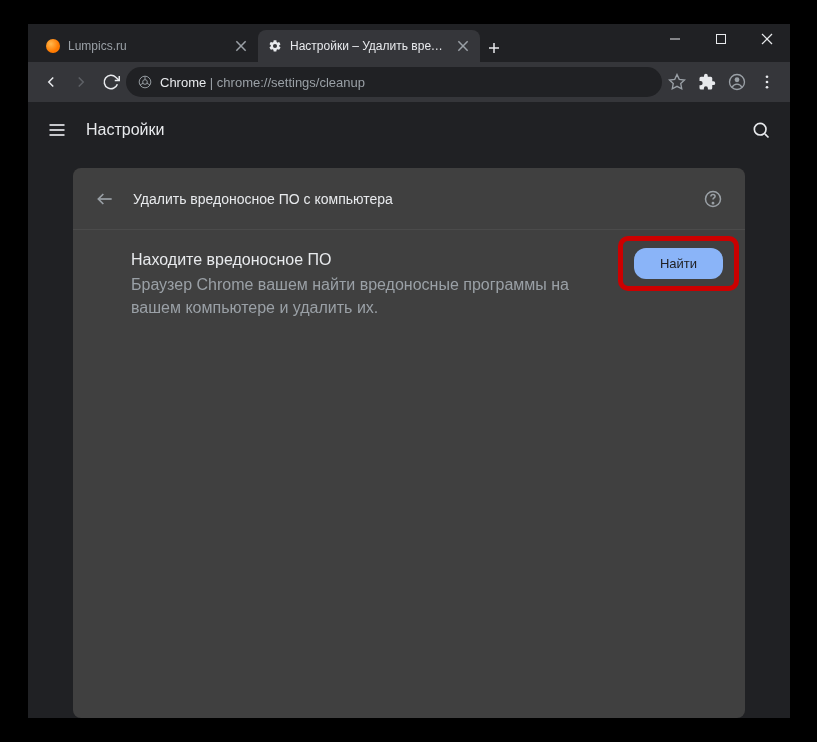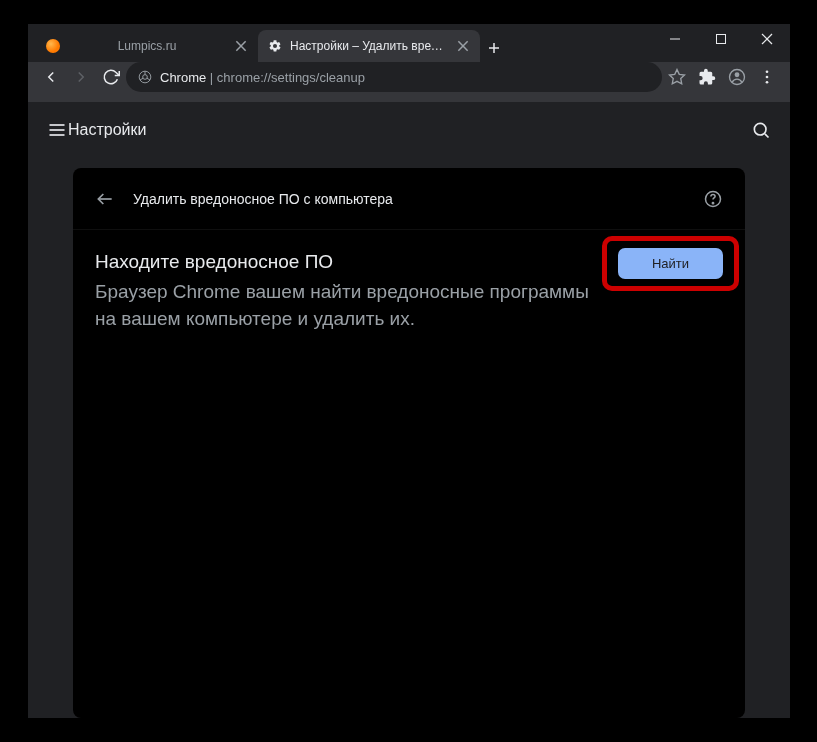--- a/index.html
+++ b/index.html
@@ -6,48 +6,48 @@
   body { background: #000; width: 817px; height: 742px; position: relative; overflow: hidden; }
   .browser-frame { position: absolute; top: 24px; left: 28px; width: 762px; height: 694px; background: #202124; border-radius: 4px; display: flex; flex-direction: column; }
   .window-controls { position: absolute; top: 0; right: 0; display: flex; height: 30px; z-index: 20; }
   .wc-btn { width: 46px; height: 30px; display: flex; align-items: center; justify-content: center; color: #e8eaed; }
   .wc-btn svg { width: 12px; height: 12px; }
   .tab-strip { display: flex; align-items: flex-end; height: 38px; padding-left: 8px; background: #202124; }
   .tab { display: flex; align-items: center; height: 32px; padding: 0 10px; border-radius: 8px 8px 0 0; color: #e8eaed; font-size: 12px; gap: 8px; max-width: 222px; }
   .tab.inactive { background: transparent; color: #9aa0a6; }
   .tab.active { background: #35363a; color: #e8eaed; }
   .tab .favicon-lumpics { width: 14px; height: 14px; border-radius: 50%; background: radial-gradient(circle at 35% 35%, #ffb84d 0%, #ff7a00 60%); }
-  .tab .tab-title { white-space: nowrap; overflow: hidden; text-overflow: ellipsis; flex: 1; text-align: center; }
+  .tab .tab-title { white-space: nowrap; overflow: hidden; text-overflow: ellipsis; flex: 1; }
   .tab .tab-close { width: 14px; height: 14px; display: flex; align-items: center; justify-content: center; color: #9aa0a6; }
   .new-tab { width: 28px; height: 28px; display: flex; align-items: center; justify-content: center; color: #e8eaed; }
-  .toolbar { height: 40px; background: #35363a; display: flex; align-items: flex-start; padding: 0 8px; }
+  .toolbar { height: 40px; background: #35363a; display: flex; align-items: center; padding: 0 8px; }
   .tb-btn { width: 30px; height: 30px; display: flex; align-items: center; justify-content: center; color: #9aa0a6; border-radius: 50%; }
   .tb-btn svg { width: 18px; height: 18px; }
   .omnibox { flex: 1; height: 30px; background: #202124; border-radius: 15px; display: flex; align-items: center; padding: 0 12px; gap: 8px; color: #9aa0a6; font-size: 13px; }
   .omnibox .chrome-ico { width: 14px; height: 14px; }
   .omnibox .url-text .scheme { color: #e8eaed; }
   .omnibox .url-text .path { color: #9aa0a6; }
   .content { flex: 1; background: #202124; display: flex; flex-direction: column; }
-  .settings-header { height: 56px; display: flex; align-items: center; padding: 0 18px; color: #e8eaed; }
+  .settings-header { height: 56px; display: flex; align-items: center; padding: 0 18px; color: #e8eaed; gap: 18px; }
   .hamburger { width: 22px; height: 22px; display:flex; align-items:center; justify-content:center; color: #e8eaed; }
   .settings-title { font-size: 16px; font-weight: 400; }
   .search-btn { margin-left: auto; width: 22px; height: 22px; display:flex; align-items:center; justify-content:center; color: #e8eaed; }
   .settings-body { flex: 1; display: flex; justify-content: center; padding-top: 10px; }
-  .settings-card { width: 672px; background: #000000; border-radius: 8px; padding: 0; color: #e8eaed; }
+  .settings-card { width: 672px; background: #404040; border-radius: 8px; padding: 0; color: #e8eaed; }
   .card-head { display: flex; align-items: center; height: 62px; padding: 0 22px; gap: 18px; border-bottom: 1px solid rgba(255,255,255,0.06); }
   .back-arrow { width:20px; height:20px; display:flex; align-items:center; justify-content:center; color:#9aa0a6; }
   .card-title { font-size: 14px; font-weight: 500; color: #e8eaed; }
   .help-btn { margin-left:auto; width:20px; height:20px; display:flex; align-items:center; justify-content:center; color:#9aa0a6; }
   .card-row { padding: 18px 22px; display:flex; gap: 14px; align-items:flex-start; }
-  .row-text { flex:1; font-size: 19px; line-height: 1.45; }
+  .row-text { flex:1; font-size: 16px; line-height: 1.45; margin-left: 36px; }
   .row-text .rt-title { font-weight: 500; color:#e8eaed; margin-bottom: 2px; }
   .row-text .rt-desc { color:#9aa0a6; }
   .find-wrap { position: relative; }
   .highlight-box { position:absolute; top:-12px; left:-16px; right:-16px; bottom:-12px; border:5px solid #cc0000; border-radius:10px; pointer-events:none; }
-  .find-btn { background:#8ab4f8; color:#202124; border:none; border-radius:7px; padding: 8px 34px; font-size:13px; font-weight:500; cursor:pointer; }
+  .find-btn { background:#8ab4f8; color:#202124; border:none; border-radius:12px; padding: 8px 26px; font-size:13px; font-weight:500; cursor:pointer; }
   .card-row.checkbox-row { padding-top: 8px; }
   .cbx { width:18px; height:18px; background:#8ab4f8; border-radius:2px; display:flex; align-items:center; justify-content:center; flex-shrink:0; margin-top:1px; }
   .cbx svg { width:14px; height:14px; color:#202124; }
   .cbx-label { font-size:13px; color:#e8eaed; line-height:1.5; }
 </style>
 </head>
 <body>
 
 <div class="browser-frame">
 

